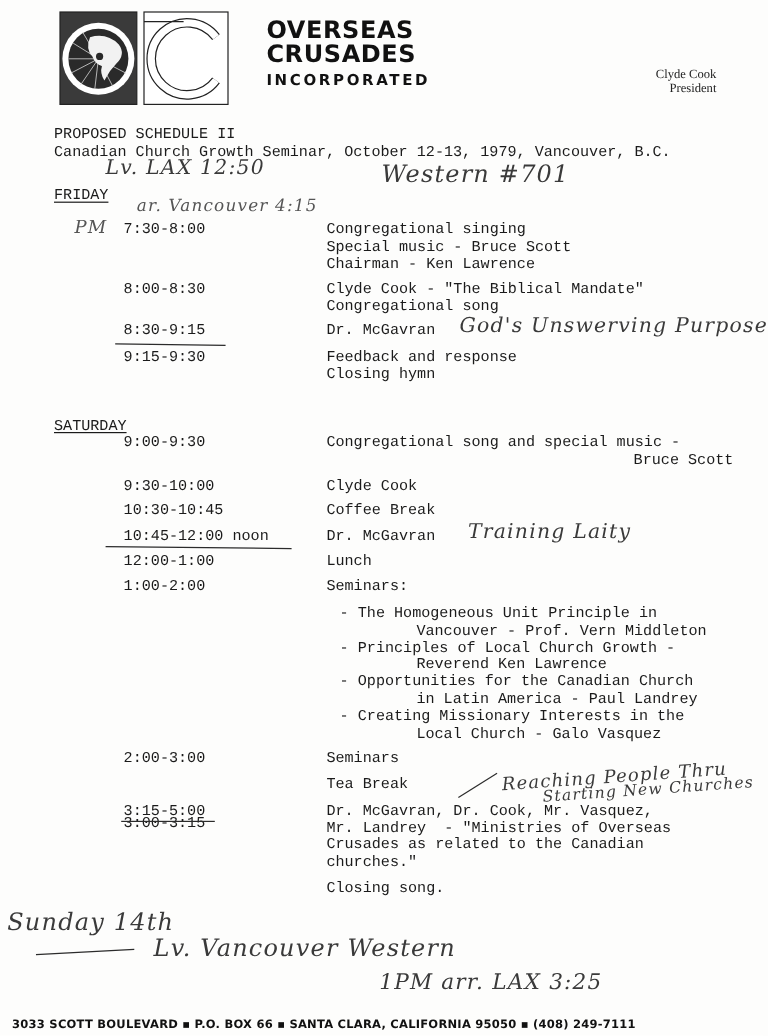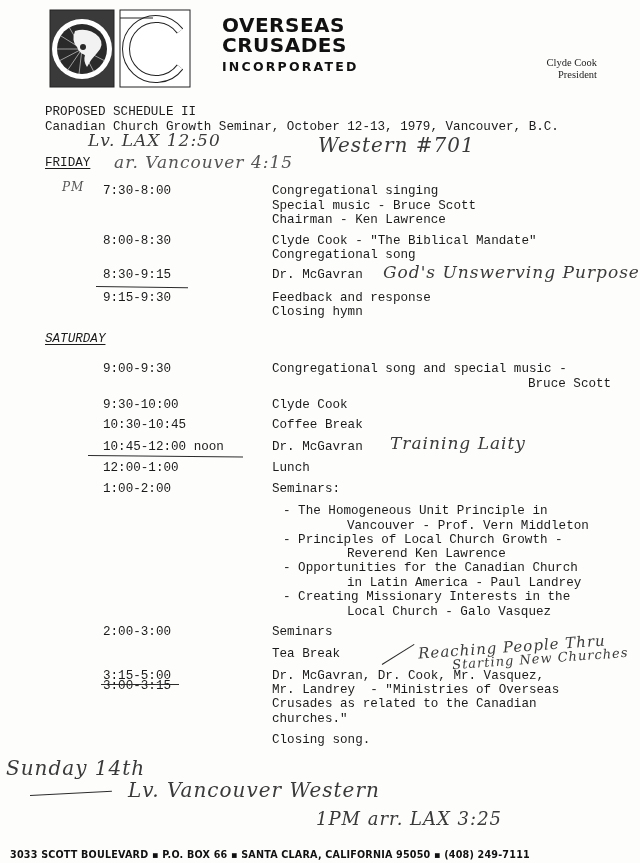--- a/index.html
+++ b/index.html
@@ -65,23 +65,23 @@
     <div>President</div>
   </div>
 
   <div class="tw" style="left:45px; top:105px;">PROPOSED SCHEDULE II</div>
   <div class="tw" style="left:45px; top:120px;">Canadian Church Growth Seminar, October 12-13, 1979, Vancouver, B.C.</div>
 
   <div class="hw" style="left:88px; top:130px; font-size:17px;">Lv. LAX  12:50</div>
   <div class="hw" style="left:318px; top:133px; font-size:20px;">Western #701</div>
 
   <div class="tw u" style="left:45px; top:156px;">FRIDAY</div>
-  <div class="hw" style="left:114px; top:152px; font-size:17px; color:#555;">ar. Vancouver 4:15</div>
+  <div class="hw" style="left:114px; top:164px; font-size:14px; color:#555;">ar. Vancouver 4:15</div>
 
-  <div class="hw" style="left:62px; top:180px; font-size:12px; color:#555;">PM</div>
+  <div class="hw" style="left:62px; top:180px; font-size:15px; color:#555;">PM</div>
 
   <div>
     <div class="tw time" style="top:184px;">7:30-8:00</div>
     <div class="tw desc" style="top:184px;">Congregational singing</div>
     <div class="tw desc" style="top:199px;">Special music - Bruce Scott</div>
     <div class="tw desc" style="top:213px;">Chairman - Ken Lawrence</div>
   </div>
 
   <div>
     <div class="tw time" style="top:234px;">8:00-8:30</div>
@@ -95,21 +95,21 @@
   </div>
   <div class="hw" style="left:383px; top:262px; font-size:17px;">God's Unswerving Purpose</div>
   <div class="penline" style="left:96px; top:286px; width:92px; transform:rotate(0.8deg);"></div>
 
   <div>
     <div class="tw time" style="top:291px;">9:15-9:30</div>
     <div class="tw desc" style="top:291px;">Feedback and response</div>
     <div class="tw desc" style="top:305px;">Closing hymn</div>
   </div>
 
-  <div class="tw u" style="left:45px; top:332px;font-style:italic;">SATURDAY</div>
+  <div class="tw u" style="left:45px; top:348px;">SATURDAY</div>
 
   <div>
     <div class="tw time" style="top:362px;">9:00-9:30</div>
     <div class="tw desc" style="top:362px;">Congregational song and special music -</div>
     <div class="tw" style="left:528px; top:377px;">Bruce Scott</div>
   </div>
 
   <div>
     <div class="tw time" style="top:398px;">9:30-10:00</div>
     <div class="tw desc" style="top:398px;">Clyde Cook</div>

